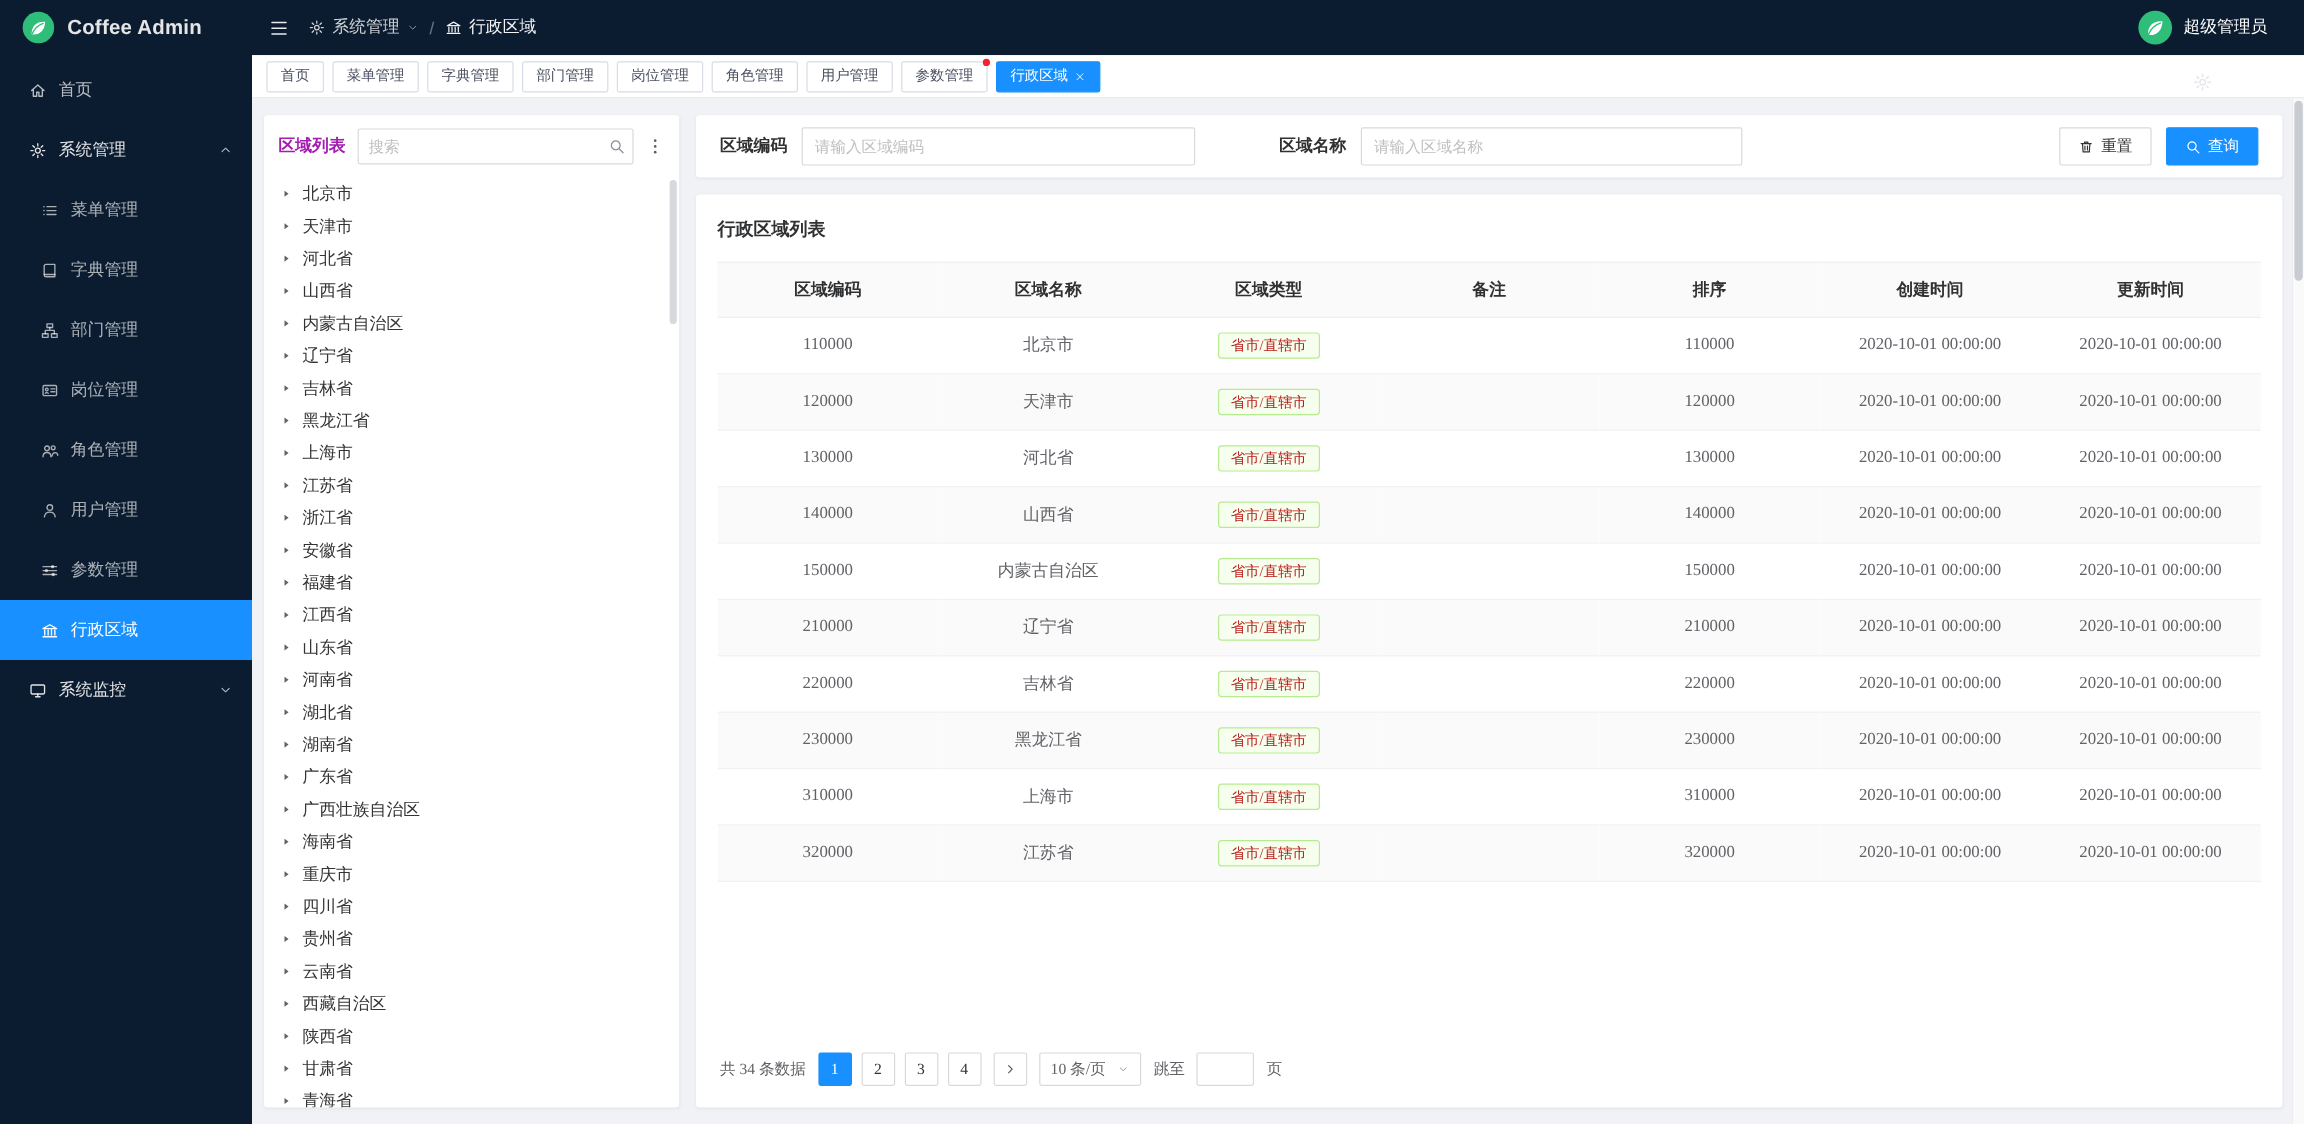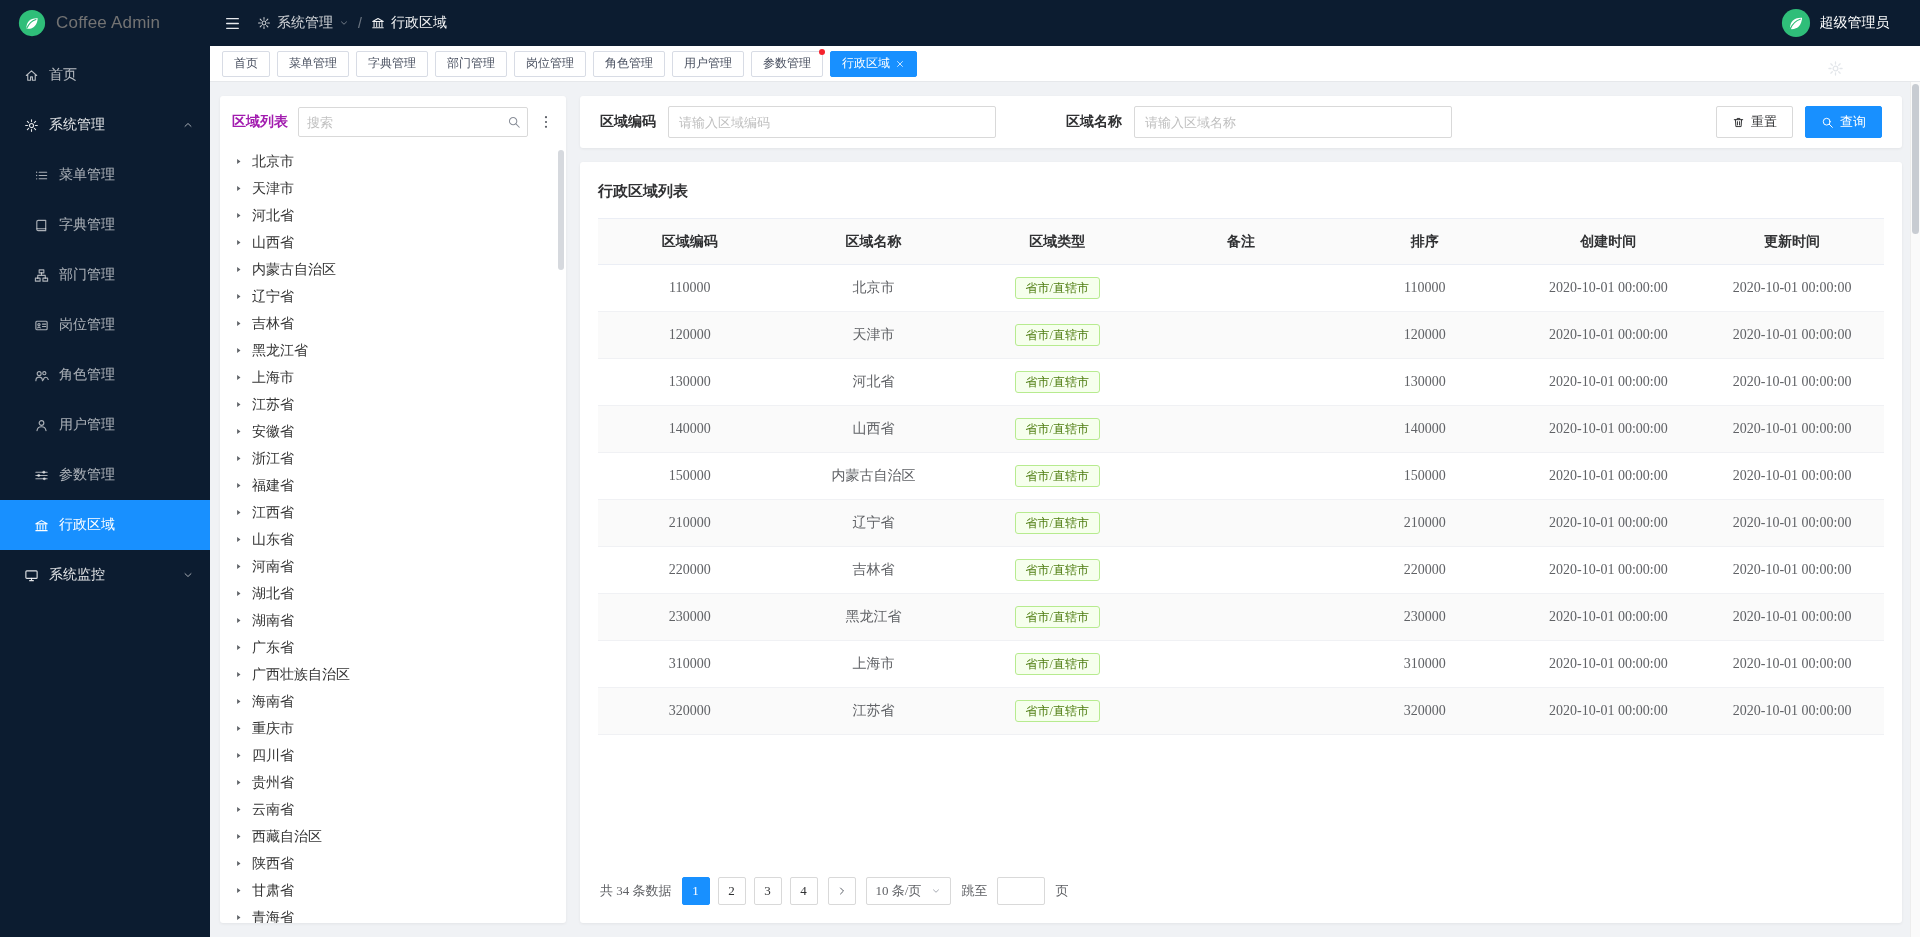--- a/index.html
+++ b/index.html
@@ -9,21 +9,21 @@
     background:#f0f2f5; color:#303133;
     display:flex; position:relative; font-size:14px;
   }
   input { font-family:inherit; }
   svg { display:block; }
 
   
   .sidebar { width:210px; flex-shrink:0; background:#0c1c30; display:flex; flex-direction:column; }
   .logo { height:46px; display:flex; align-items:center; gap:10px; padding-left:18px; flex-shrink:0; }
   .logo-circle { width:28px; height:28px; border-radius:50%; overflow:hidden; }
-  .logo-text { color:#737373; font-weight:normal; font-size:17px; letter-spacing:.2px; }
+  .logo-text { color:#e5e5e5; font-weight:bold; font-size:17px; letter-spacing:.2px; }
   .menu { flex:1; padding-top:4px; overflow:hidden; }
   .menu-item { height:50px; display:flex; align-items:center; gap:10px; padding:0 16px 0 24px;
                color:rgba(255,255,255,.7); cursor:pointer; }
   .menu-item.t-group { color:rgba(255,255,255,.88); }
   .menu-item.t-sub { padding-left:34px; color:rgba(255,255,255,.65); }
   .menu-item.active { background:#1890ff; color:#fff; }
   .mi-icon { width:15px; height:15px; flex-shrink:0; }
   .mi-label { font-size:14px; white-space:nowrap; }
   .chev { width:12px; height:12px; margin-left:auto; display:none; opacity:.8; }
   .menu-item.t-group .chev { display:block; }
@@ -118,21 +118,21 @@
   .table-title { font-size:15px; font-weight:bold; color:#303133; }
   .table-tools { margin-left:auto; display:flex; align-items:center; gap:20px; color:#4a4e57; }
   .table-tools .ticon { width:16px; height:16px; cursor:pointer; }
 
   table { width:100%; border-collapse:collapse; table-layout:fixed; }
   thead th { background:#fafafa; height:46px; font-size:14px; font-weight:bold; color:#303133;
              text-align:center; border-top:1px solid #ebeef5; border-bottom:1px solid #ebeef5; }
   tbody td { height:47px; text-align:center; font-size:14px; color:#606266;
              border-bottom:1px solid #f0f1f4; padding:0 6px; white-space:nowrap; overflow:hidden; }
   tbody tr:nth-child(even) { background:#fafafa; }
-  .tag { display:inline-block; padding:3px 10px; font-size:12px; line-height:1.2; color:#4d7c0f;
+  .tag { display:inline-block; padding:3px 10px; font-size:12px; line-height:1.2; color:#b91c1c;
          background:#f6ffed; border:1px solid #b7eb8f; border-radius:3px; }
 
   
   .pagination { margin-top:auto; display:flex; align-items:center; 
                 gap:10px; padding:14px 2px 6px; font-size:13px; color:#606266; flex-shrink:0; }
   .pages { display:flex; align-items:center; gap:8px; }
   .page-btn { min-width:28px; height:28px; border:1px solid #d9d9d9; border-radius:2px; background:#fff;
               display:inline-flex; align-items:center; justify-content:center; font-size:13px;
               color:#303133; cursor:pointer; font-family:inherit; }
   .page-btn.active { background:#1890ff; border-color:#1890ff; color:#fff; }
@@ -507,29 +507,29 @@
                 </svg>
               </span>
               <span class="tree-label">江苏省</span>
             </div>
             <div class="tree-item">
               <span class="caret">
                 <svg viewBox="0 0 16 16" fill="none" stroke="currentColor" stroke-width="1.2" stroke-linecap="round" stroke-linejoin="round" style="width:100%;height:100%;display:block">
                   <path d="M5.5 3.5 11.5 8l-6 4.5Z" fill="currentColor" stroke="none"></path>
                 </svg>
               </span>
+              <span class="tree-label">浙江省</span>
+            </div>
+            <div class="tree-item">
+              <span class="caret">
+                <svg viewBox="0 0 16 16" fill="none" stroke="currentColor" stroke-width="1.2" stroke-linecap="round" stroke-linejoin="round" style="width:100%;height:100%;display:block">
+                  <path d="M5.5 3.5 11.5 8l-6 4.5Z" fill="currentColor" stroke="none"></path>
+                </svg>
+              </span>
               <span class="tree-label">安徽省</span>
-            </div>
-            <div class="tree-item">
-              <span class="caret">
-                <svg viewBox="0 0 16 16" fill="none" stroke="currentColor" stroke-width="1.2" stroke-linecap="round" stroke-linejoin="round" style="width:100%;height:100%;display:block">
-                  <path d="M5.5 3.5 11.5 8l-6 4.5Z" fill="currentColor" stroke="none"></path>
-                </svg>
-              </span>
-              <span class="tree-label">浙江省</span>
             </div>
             <div class="tree-item">
               <span class="caret">
                 <svg viewBox="0 0 16 16" fill="none" stroke="currentColor" stroke-width="1.2" stroke-linecap="round" stroke-linejoin="round" style="width:100%;height:100%;display:block">
                   <path d="M5.5 3.5 11.5 8l-6 4.5Z" fill="currentColor" stroke="none"></path>
                 </svg>
               </span>
               <span class="tree-label">福建省</span>
             </div>
             <div class="tree-item">

